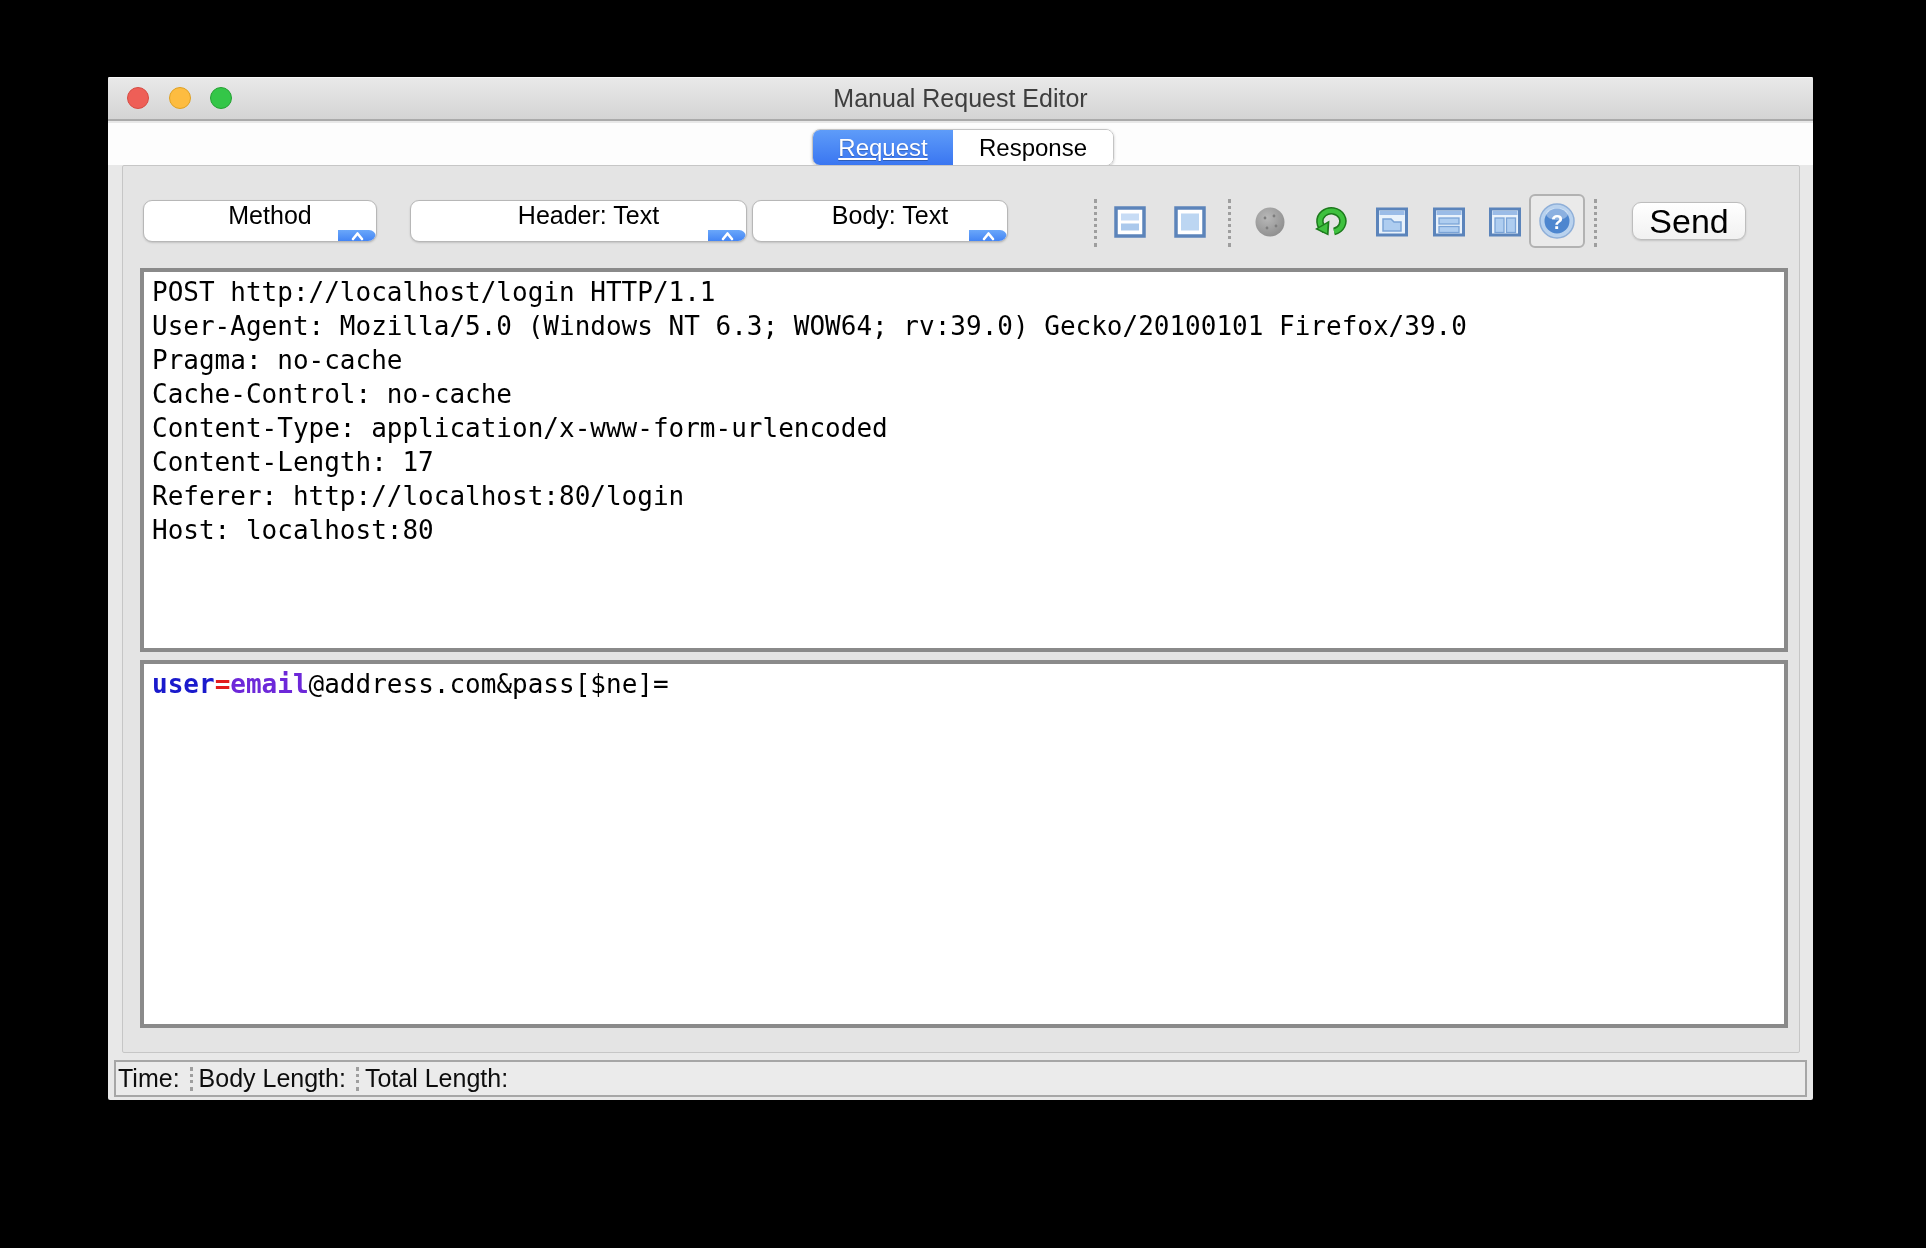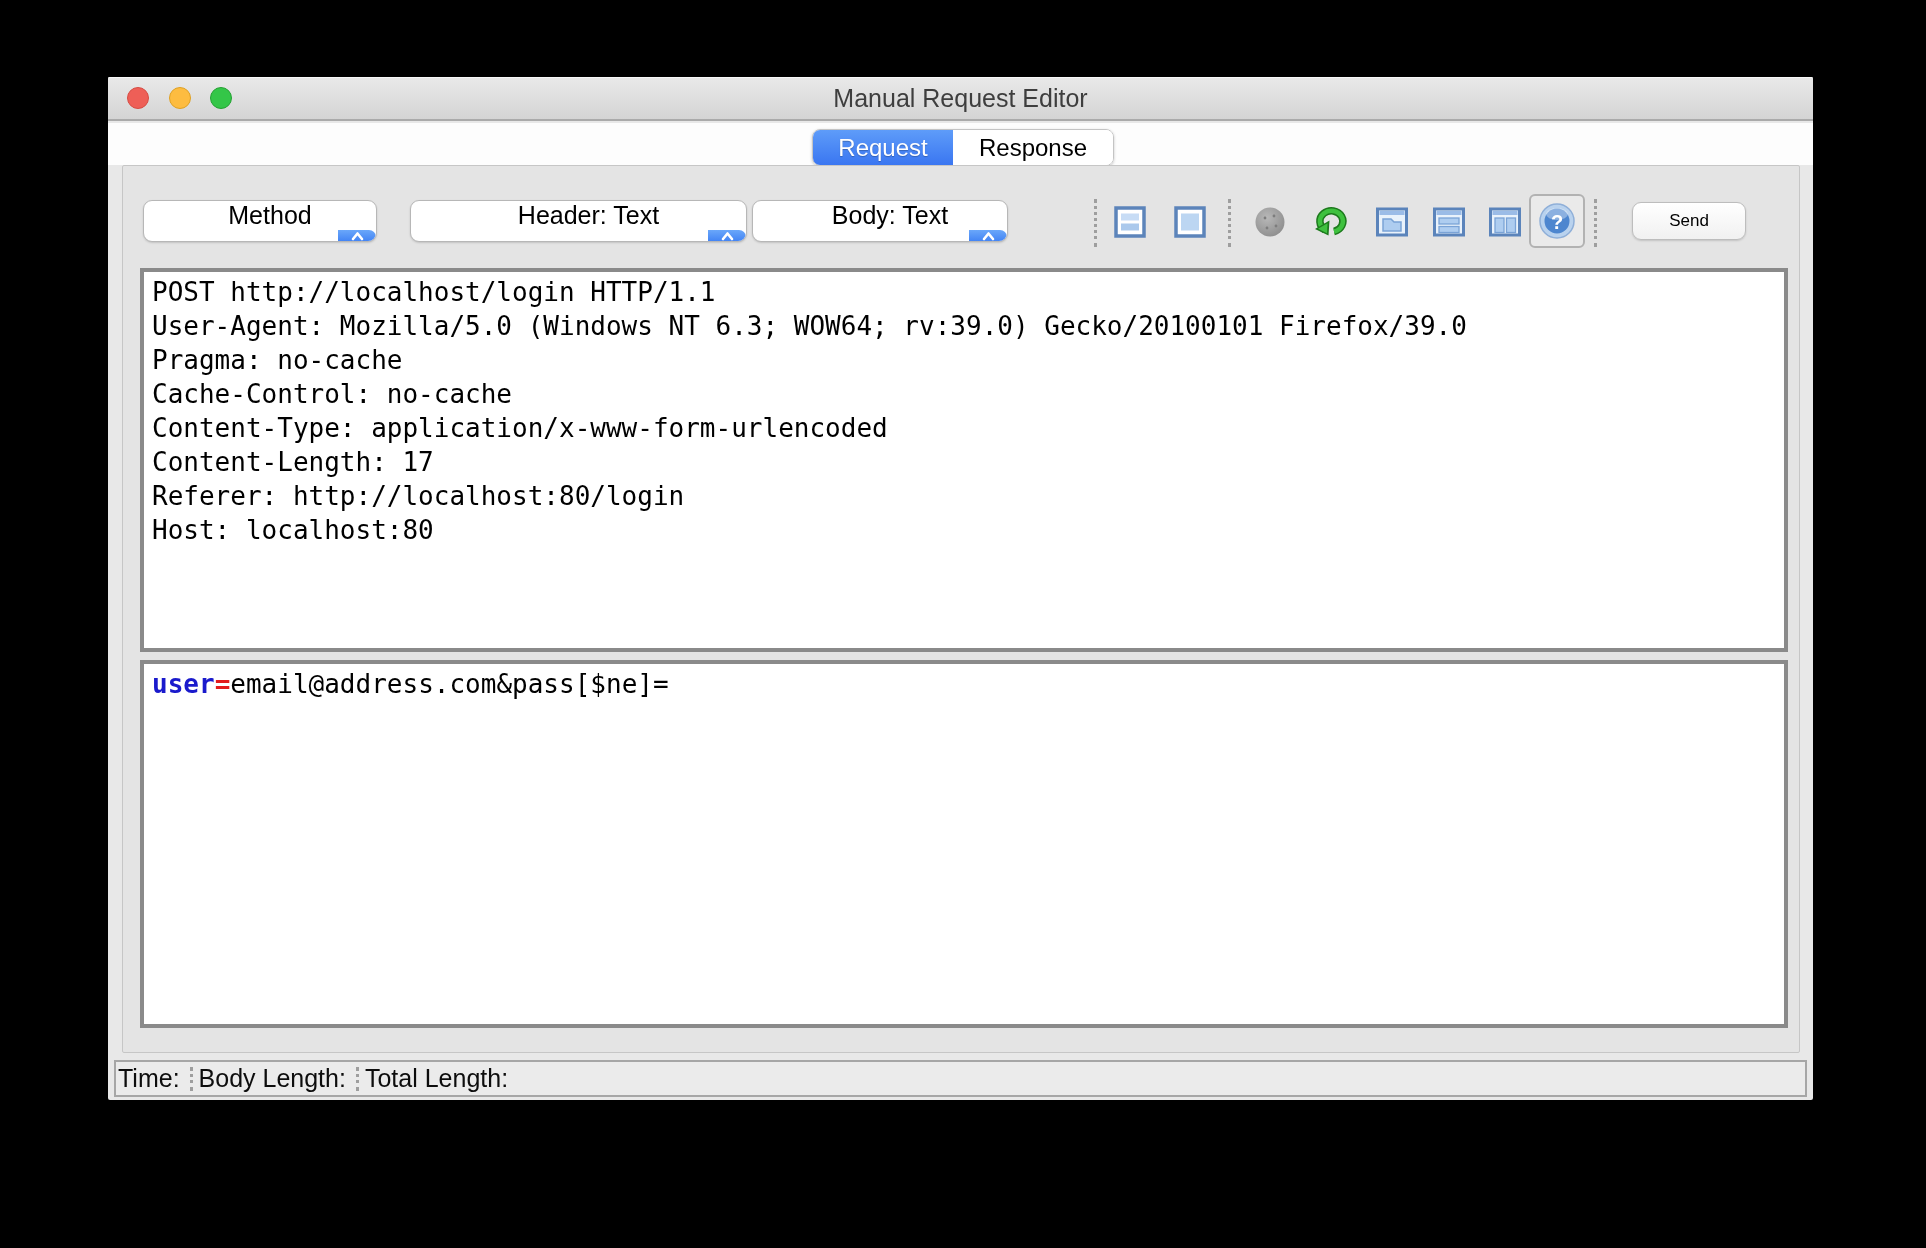--- a/index.html
+++ b/index.html
@@ -36,20 +36,21 @@
     position: absolute; left: 704px; top: 6px; height: 37px; display: flex;
     border-radius: 8px; overflow: hidden; border: 1px solid #c4c4c4;
     box-shadow: 0 1px 3px rgba(0,0,0,.22);
   }
   .segment { height: 100%; display: flex; align-items: center; justify-content: center;
              font-size: 24px; cursor: default; }
   .segment.active {
     width: 140px; color: #fff;
     background: linear-gradient(#5e9cf9, #3a76f1);
     text-shadow: 0 1px 1px rgba(0,0,0,.25);
+    text-decoration: underline;
   }
   .segment.inactive { width: 160px; color: #000; background: #fff; }
 
   
   .panel {
     position: absolute; left: 14px; top: 88px; width: 1678px; height: 888px;
     background: #e4e4e4; border: 1px solid #c6c6c6; border-radius: 2px;
   }
 
   
@@ -78,40 +79,40 @@
     position: absolute; left: 1421px; top: 117px; width: 56px; height: 54px;
     border: 2px solid #b2b2b2; border-radius: 6px; background: #eaeaea;
     display: flex; align-items: center; justify-content: center;
   }
   .help-btn svg { width: 38px; height: 38px; }
 
   .send-btn {
     position: absolute; left: 1524px; top: 125px; width: 114px; height: 38px;
     background: linear-gradient(#ffffff, #f1f1f1); border: 1.5px solid #bdbdbd;
     border-radius: 9px; box-shadow: 0 1px 2px rgba(0,0,0,.15);
-    font-size: 17px; color: #000; display: flex; align-items: center; justify-content: center;
+    font-size: 34px; color: #000; display: flex; align-items: center; justify-content: center;
     cursor: default;
   }
 
   
   .editor-outer {
     position: absolute; left: 32px; width: 1648px;
     border: 2px solid #8a8a8a; background: #fff; 
   }
   .editor-outer.header-ed { top: 191px; height: 384px; }
   .editor-outer.body-ed   { top: 583px; height: 368px; }
   .editor-inner {
     width: 100%; height: 100%; border: 2px solid #8a8a8a; background: #fff;
     padding: 3px 8px; overflow: hidden;
     font-family: "DejaVu Sans Mono", monospace; font-size: 26px; line-height: 34px;
     white-space: pre; color: #000;
   }
   .seg-user  { color: #1a1acc; font-weight: bold; }
   .seg-eq    { color: #e31b1b; font-weight: bold; }
-  .seg-email { color: #000000; font-weight: normal; text-align: right; }
+  .seg-email { color: #6d28d9; font-weight: bold; text-align: right; }
   .seg-rest  { color: #000; }
 
   
   .statusbar {
     position: absolute; left: 6px; top: 983px; width: 1693px; height: 37px;
     background: #ebebeb; border: 2px solid #a6a6a6;
     display: flex; align-items: center; font-size: 25px; color: #0d0d0d;
   }
   .statusbar .sb-label { padding: 0 6px 0 2px; }
   .sb-sep { height: 24px; width: 0; border-left: 3px dotted #9e9e9e; margin: 0 4px; }

